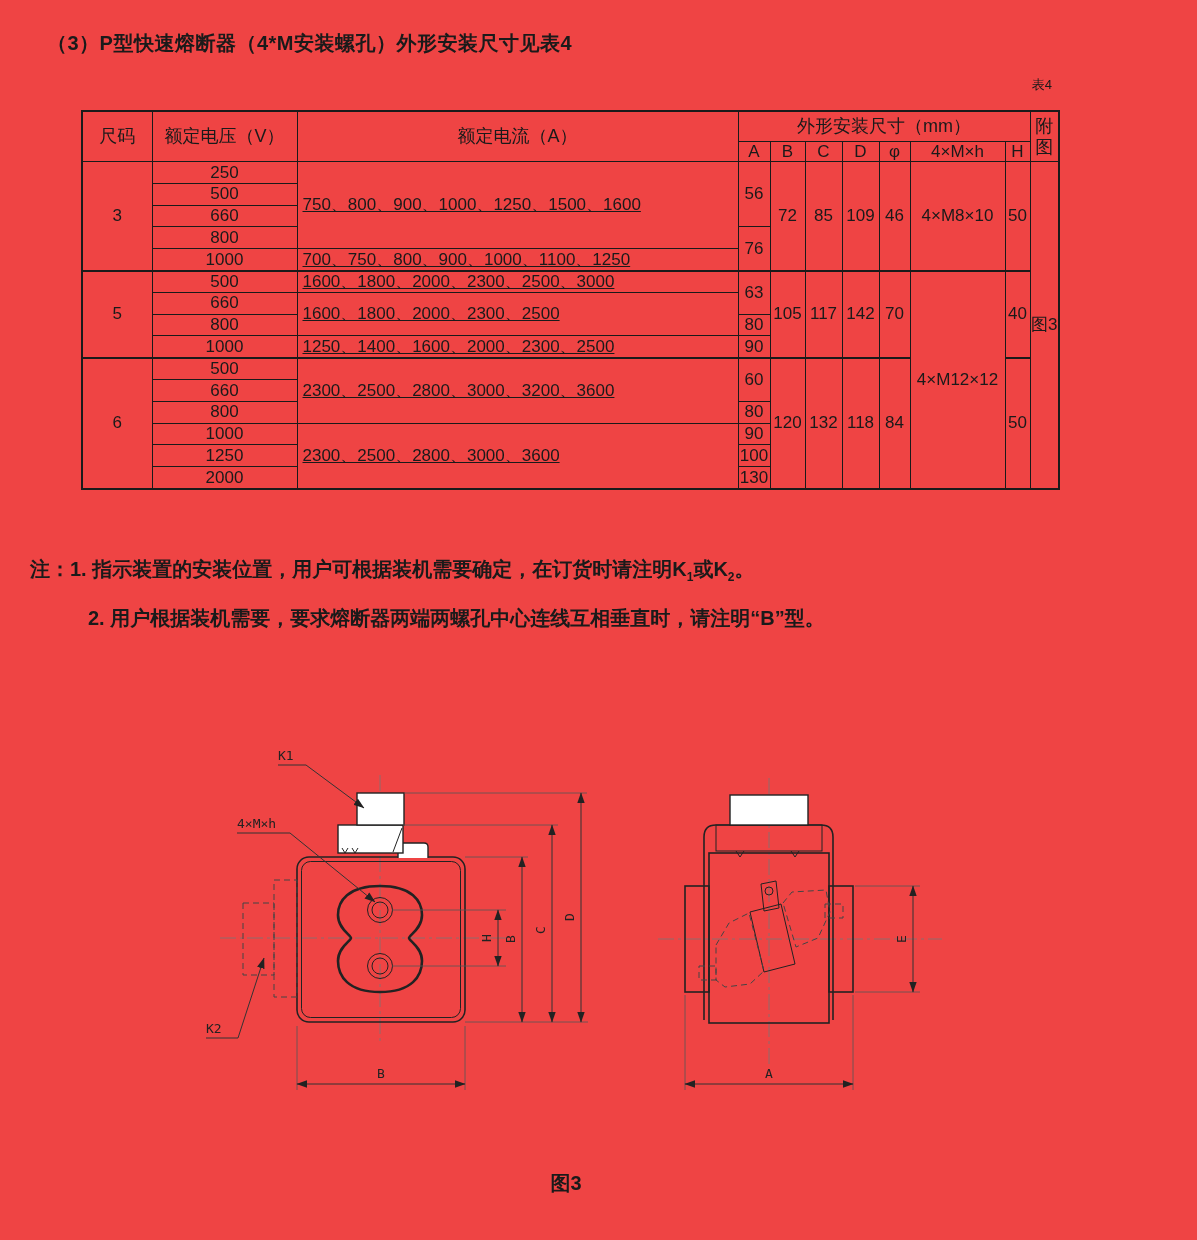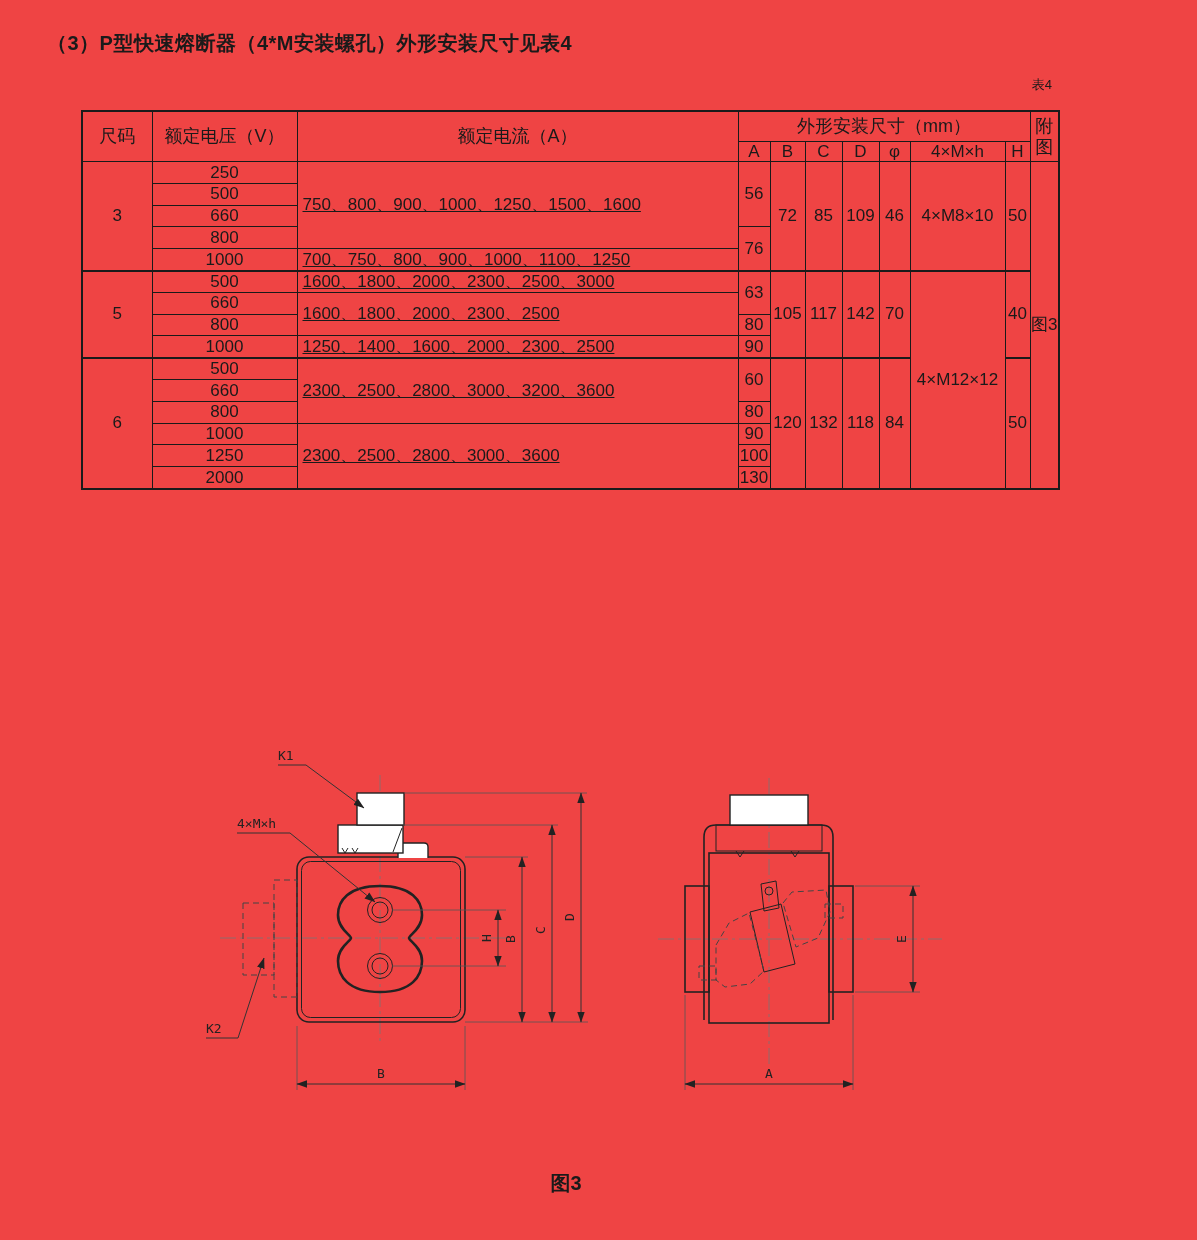--- a/index.html
+++ b/index.html
@@ -156,20 +156,24 @@
             <td>100</td>
           </tr>
           <tr>
             <td>2000</td>
             <td>130</td>
           </tr>
         </tbody>
     </table>
   </div>
 
+  <div id="notes" class="abs">
+    <div><span>注：1. 指示装置的安装位置，用户可根据装机需要确定，在订货时请注明K</span><sub>1</sub><span>或K</span><sub>2</sub><span>。</span></div>
+    <div id="note2">2. 用户根据装机需要，要求熔断器两端两螺孔中心连线互相垂直时，请注明“B”型。</div>
+  </div>
 
   <svg class="abs" style="left:180px;top:740px;" width="790" height="370" viewBox="0 0 790 370">
     <defs>
       <marker id="arr" viewBox="0 0 10 7" refX="9.5" refY="3.5" markerWidth="11" markerHeight="8" orient="auto-start-reverse">
           <path d="M0,0 L10,3.5 L0,7 Z" fill="#222"></path>
         </marker>
     </defs>
 
     <g>
 

